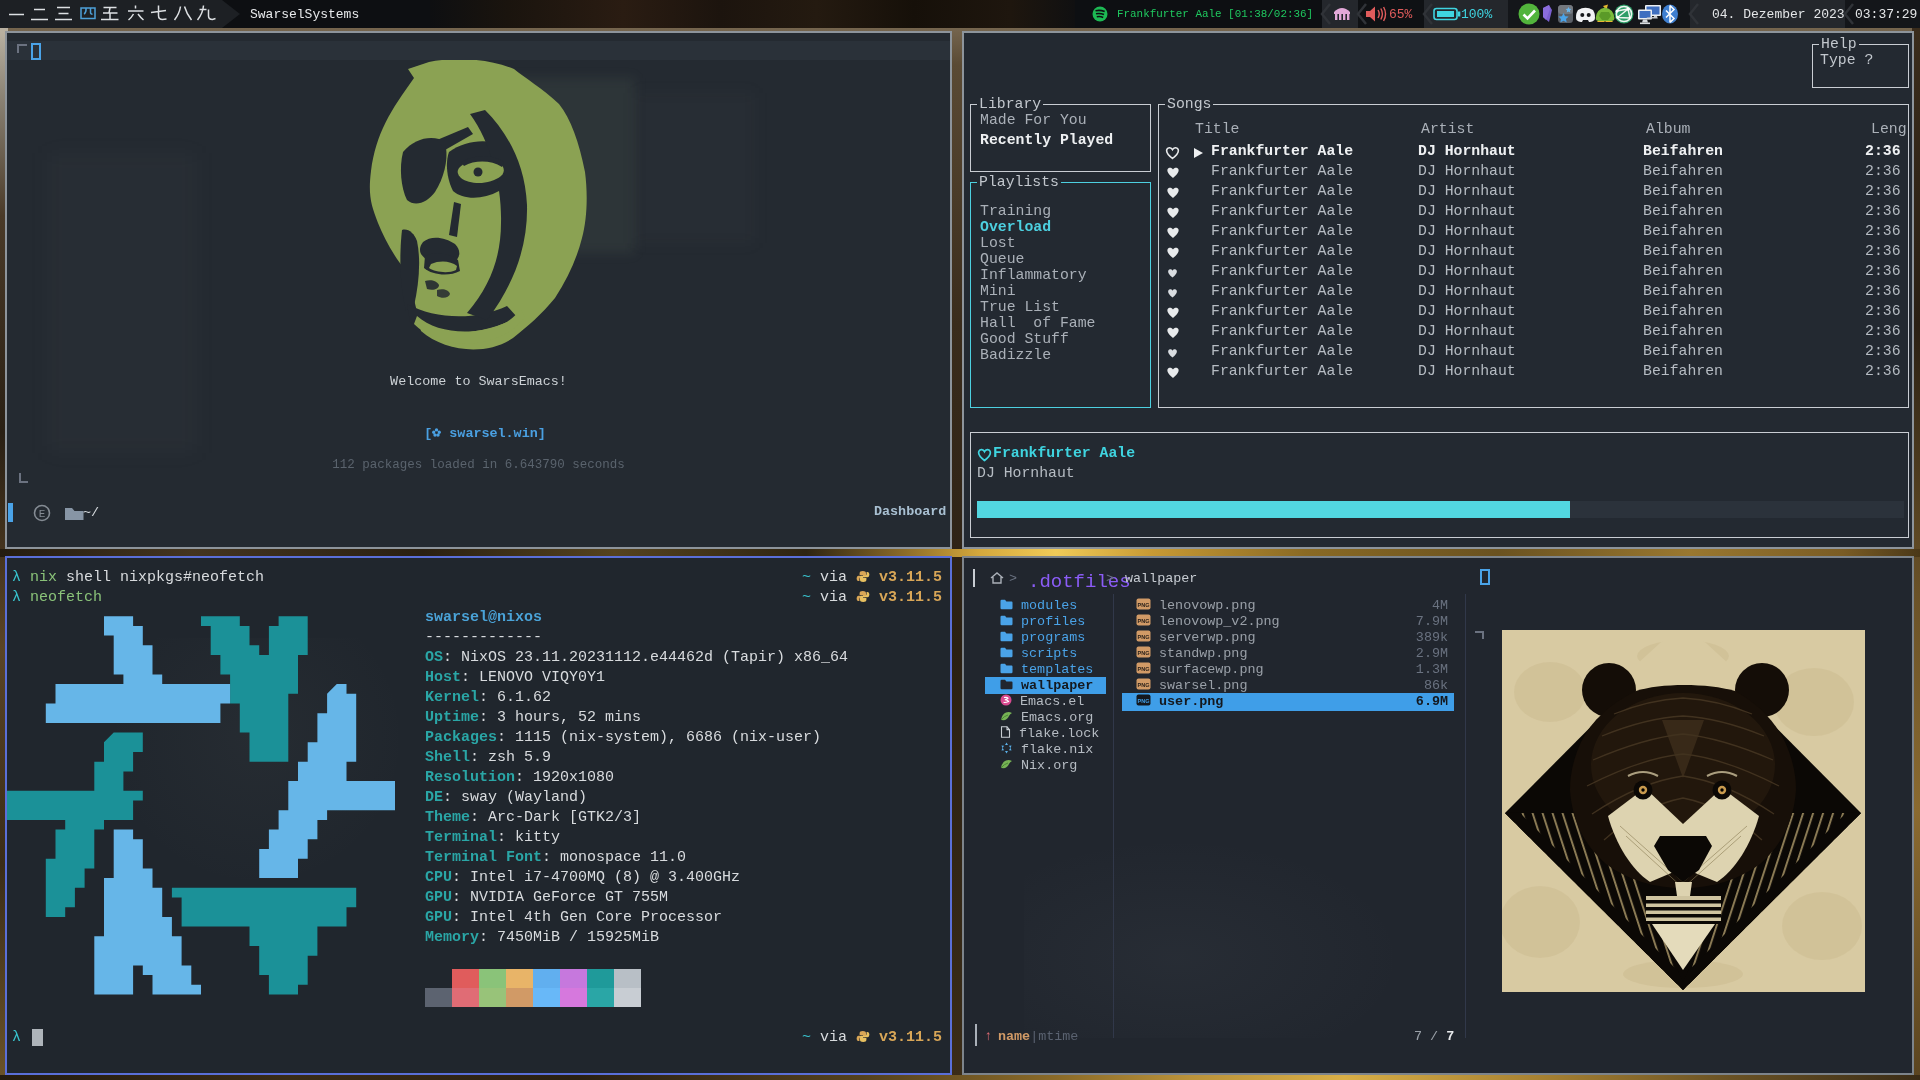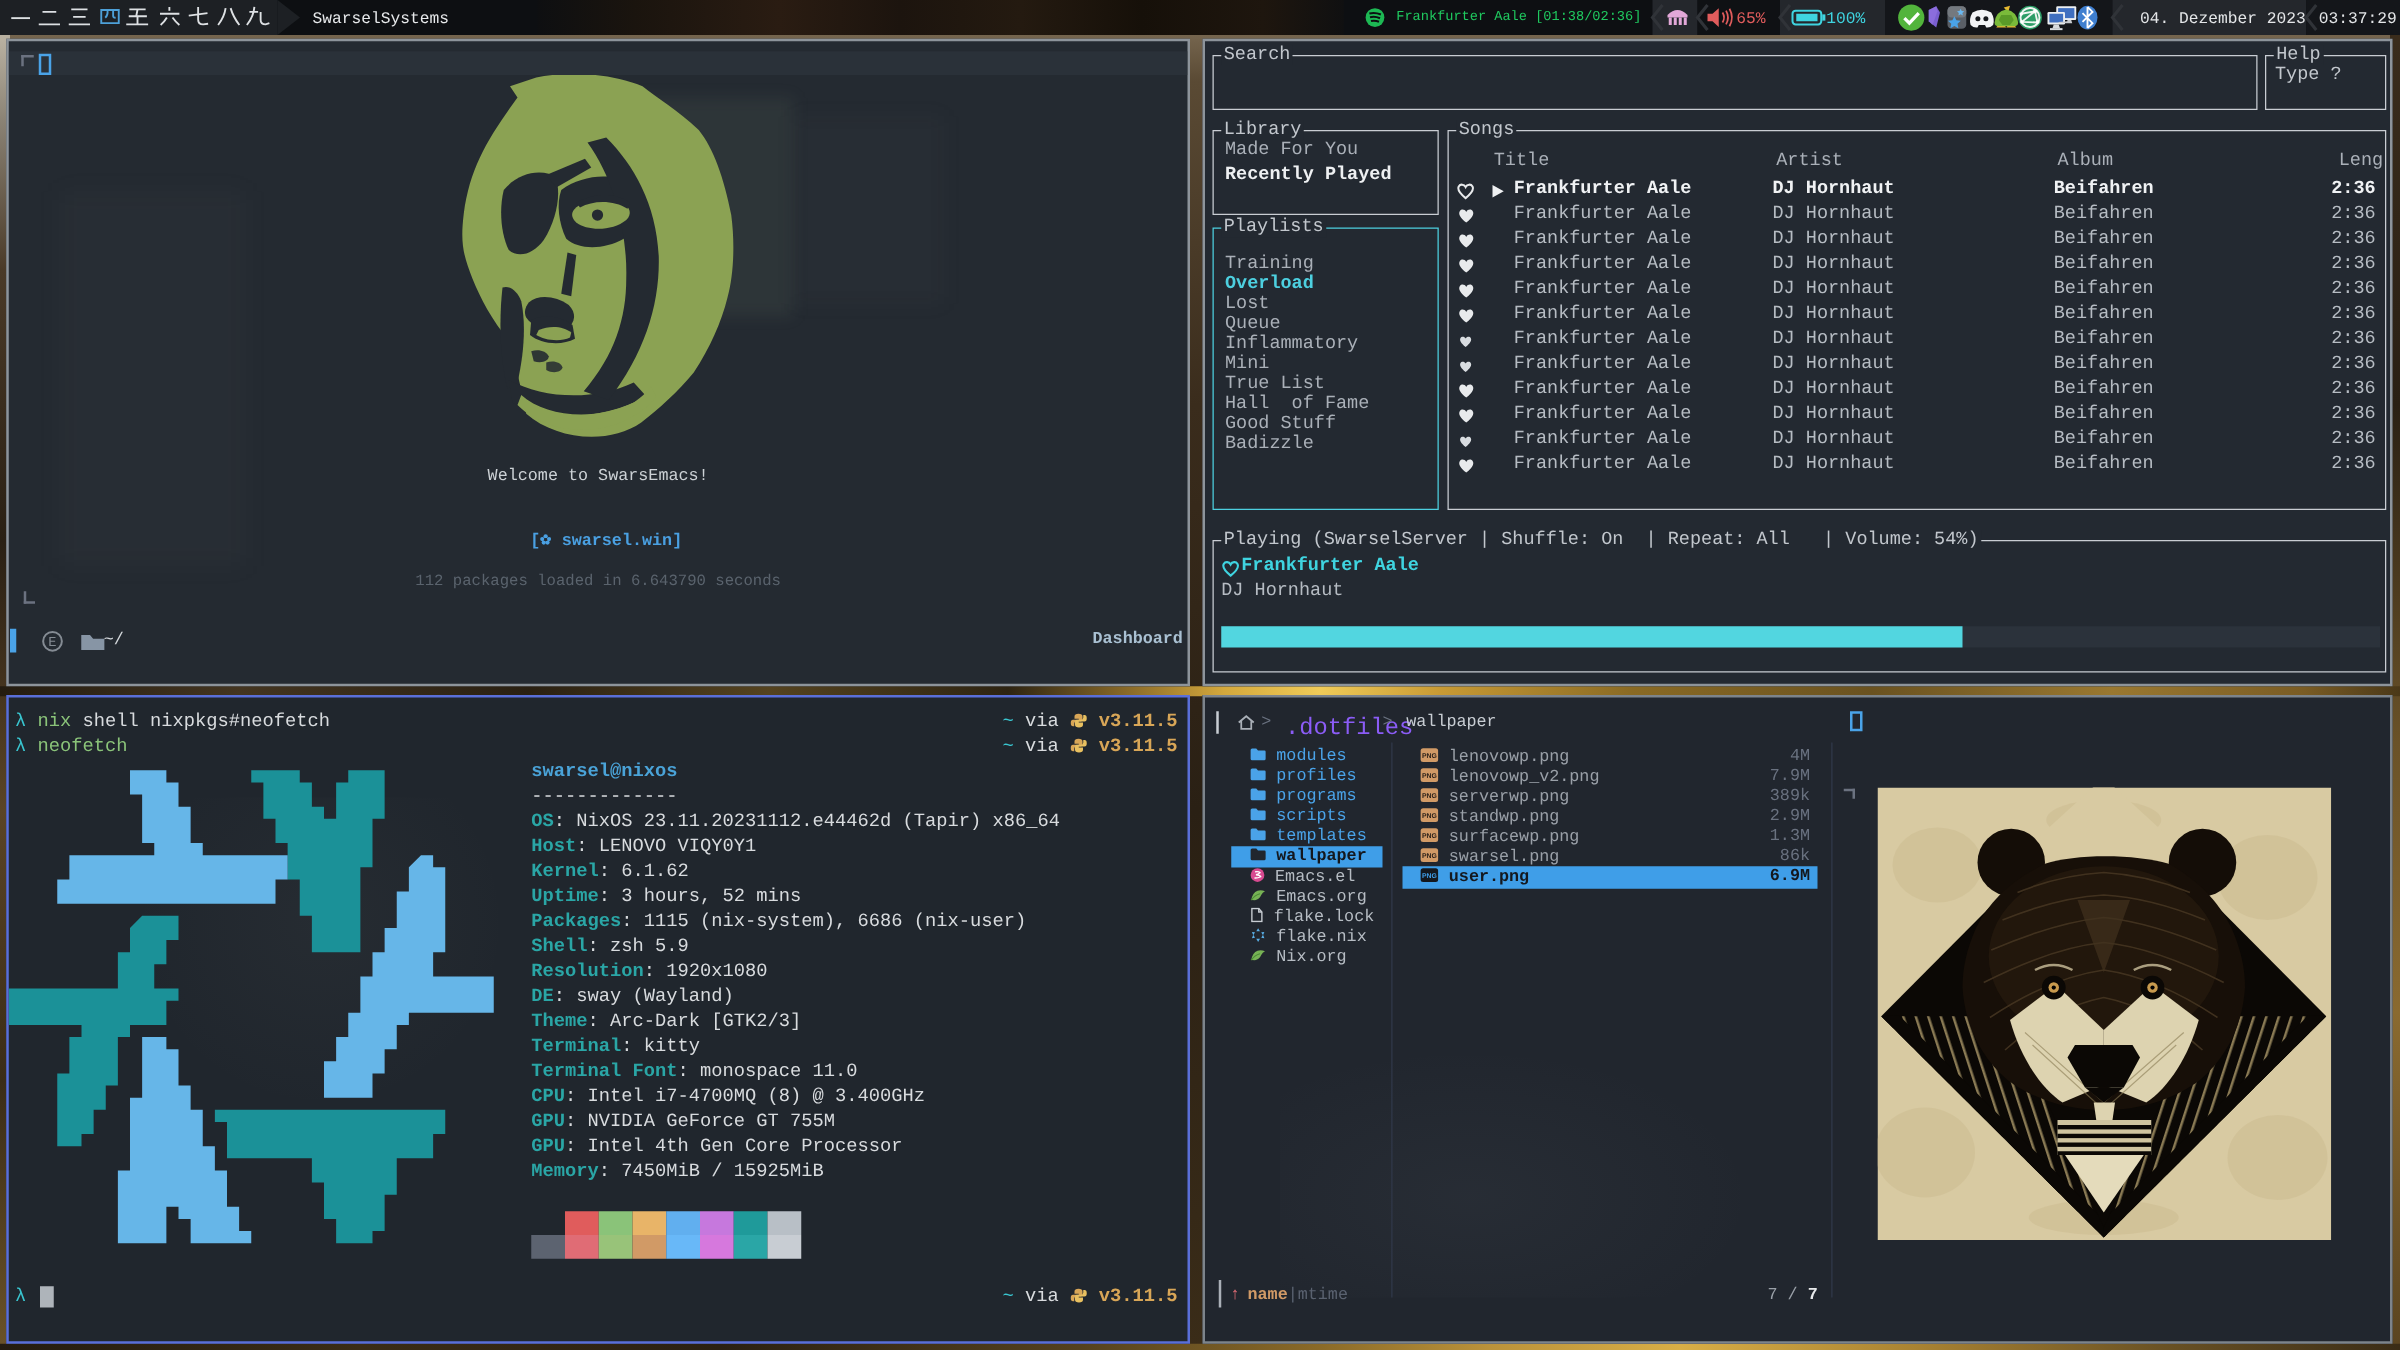--- a/index.html
+++ b/index.html
@@ -201,23 +201,20 @@
   <div class="abs" style="left:1px;top:470px;width:5px;height:19px;background:#4aa3e8;"></div>
   <svg class="abs" style="left:26px;top:471px" width="60" height="18">
     <circle cx="9" cy="9" r="7.5" fill="none" stroke="#848b93" stroke-width="1.6"></circle>
     <text x="9" y="13" font-size="11" fill="#848b93" text-anchor="middle" font-family="Liberation Mono">E</text>
     <path d="M32 4 h7 l2.5 3 h9 v9 h-18.5 z" fill="#8795a5"></path>
   </svg>
   <div class="abs" style="left:76px;top:472px;font-size:13.4px;color:#d5d9dd;">~/</div>
   <div class="abs" style="left:867px;top:471px;font-size:13.4px;font-weight:bold;color:#a9c0d2;">Dashboard</div>
 </div>
 <div id="sptui" class="win">
-  <div class="tbox" style="left:6px;top:11px;width:836px;height:44px;">
-      <span class="ttl">Search</span>
-    </div>
   <div class="tbox" style="left:848px;top:11px;width:97px;height:44px;">
       <span class="ttl">Help</span>
     <div class="abs" style="left:7px;top:7px;color:#c2c7cd;">Type ?</div>
     </div>
   <div class="tbox" style="left:6px;top:71px;width:181px;height:68px;">
       <span class="ttl">Library</span>
     <div class="abs" style="left:9px;top:7px;color:#aab0b8;">Made For You</div>
     <div class="abs" style="left:9px;top:27px;color:#eef0f2;font-weight:bold;">Recently Played</div>
   </div>
   <div class="tbox" style="left:6px;top:149px;width:181px;height:226px;border-color:#4dd0e0;">
@@ -316,21 +313,20 @@
   <div class="abs" style="left:901px;top:310px;color:#b6bcc3;">2:36</div>
   <svg class="abs" style="left:202px;top:333px" width="14" height="13">
         <path d="M7 12 C2.2 8.2 0.6 5.3 1.7 3.1 C2.8 1 5.8 1.3 7 3.5 C8.2 1.3 11.2 1 12.3 3.1 C13.4 5.3 11.8 8.2 7 12 Z" fill="#e8eaec"></path>
       </svg>
   <div class="abs" style="left:247px;top:330px;color:#b6bcc3;">Frankfurter Aale</div>
   <div class="abs" style="left:454px;top:330px;color:#b6bcc3;">DJ Hornhaut</div>
   <div class="abs" style="left:679px;top:330px;color:#b6bcc3;">Beifahren</div>
   <div class="abs" style="left:901px;top:330px;color:#b6bcc3;">2:36</div>
   </div>
   <div class="tbox" style="left:6px;top:399px;width:939px;height:106px;">
-      <span class="ttl">Playing (SwarselServer | Shuffle: On&nbsp;&nbsp;| Repeat: All&nbsp;&nbsp;&nbsp;| Volume: 54%)</span>
     <svg class="abs" style="left:6px;top:15px" width="15" height="14">
         <path d="M7.5 12.5 C2.5 8.5 0.8 5.5 2 3.2 C3.2 1 6.3 1.3 7.5 3.6 C8.7 1.3 11.8 1 13 3.2 C14.2 5.5 12.5 8.5 7.5 12.5 Z" fill="none" stroke="#3fd4e0" stroke-width="1.7"></path>
       </svg>
     <div class="abs" style="left:22px;top:12px;color:#3fd4e0;font-weight:bold;">Frankfurter Aale</div>
     <div class="abs" style="left:6px;top:32px;color:#b6bcc3;">DJ Hornhaut</div>
     <div class="abs" style="left:6px;top:68px;width:927px;height:17px;background:#2b323b;">
         <div style="width:593px;height:17px;background:#52d6e0;"></div>
       </div>
   </div>
 </div>

